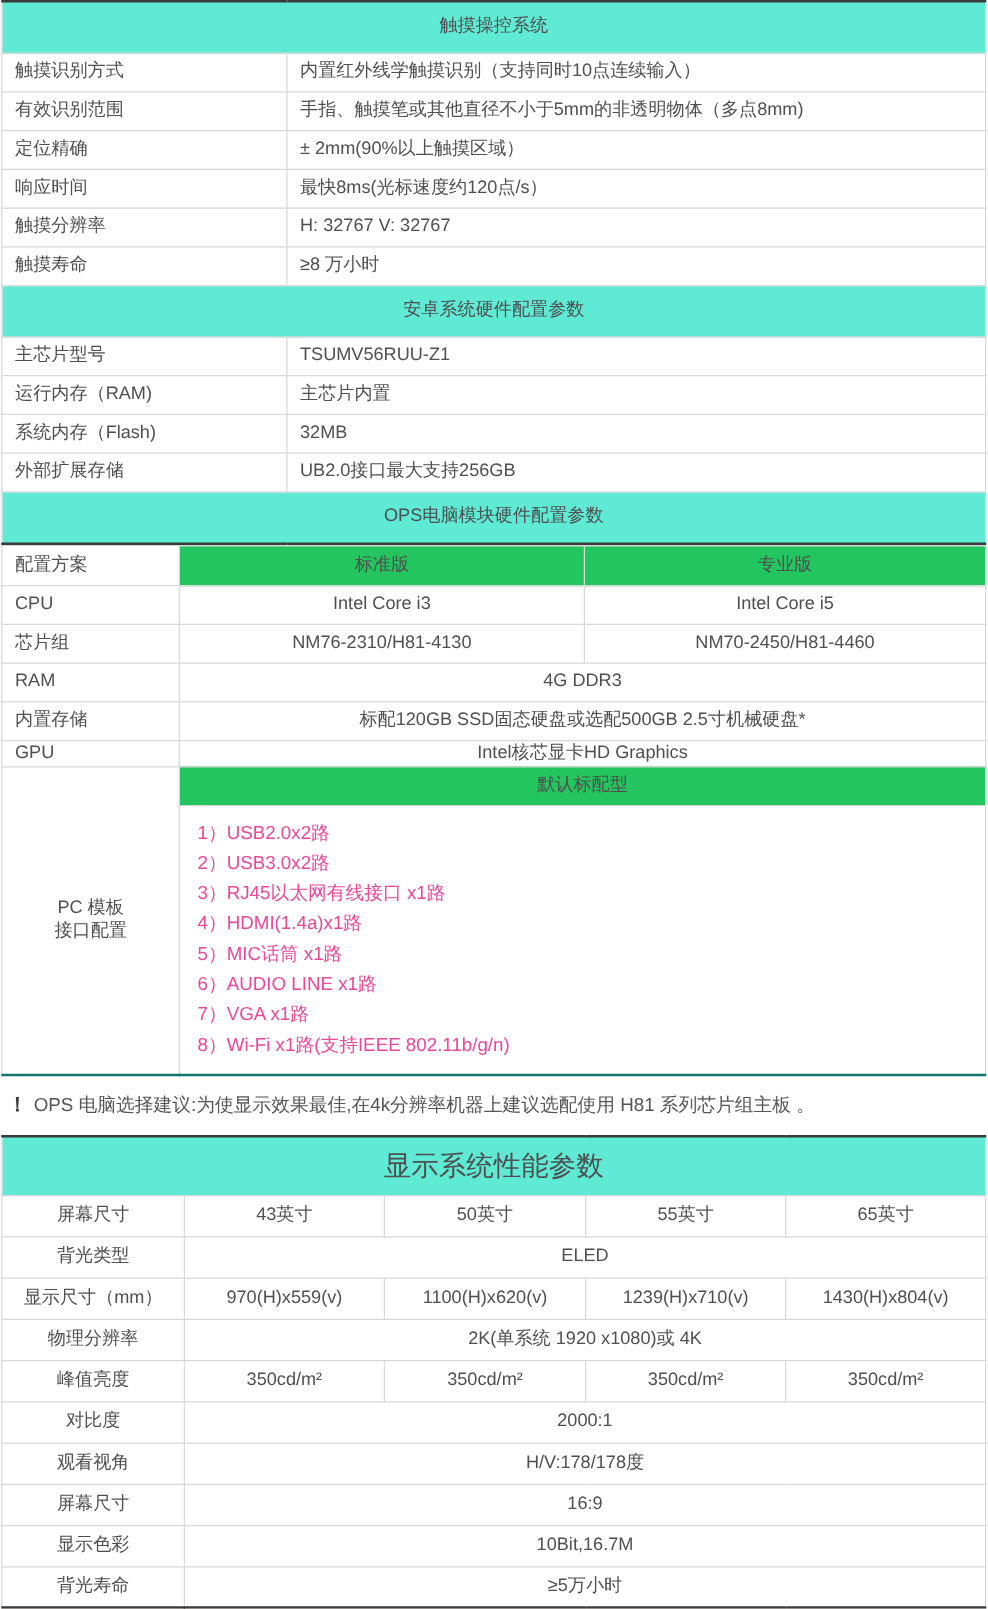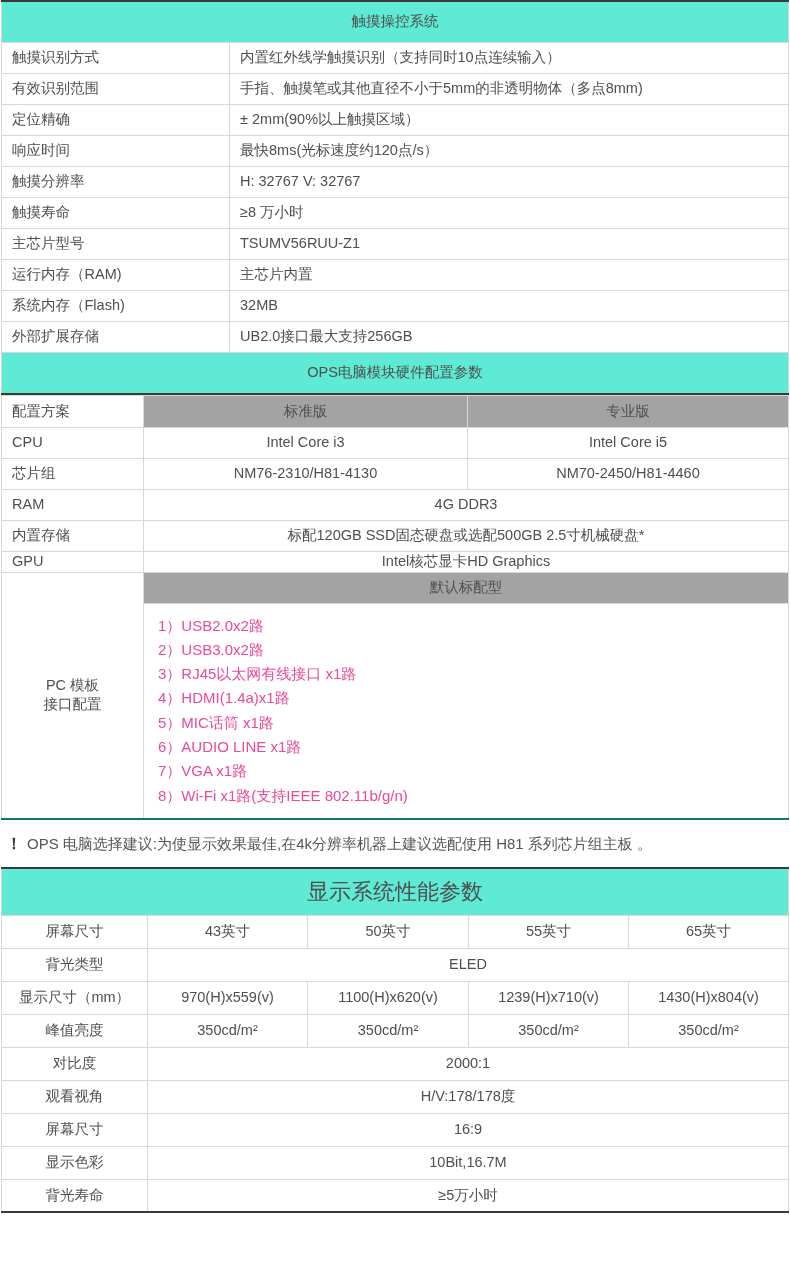--- a/index.html
+++ b/index.html
@@ -37,21 +37,21 @@
     text-align:center;
     font-size:17px;
     color:#3a3a3a;
     height:40px;
     border-left:none;
     border-right:none;
   }
   td.lbl{ color:#4f4f4f; }
   td.val{ color:#4f4f4f; }
   td.ctr{ text-align:center; }
-  td.hdrc{ background:#a3a3a3; text-align:center; }
+  td.hdrc{ background:#22c55e; text-align:center; }
 
   
   .t1 .r{height:31px;}
 
   
   td.pclabel{
     text-align:center;
     font-size:15px;
     line-height:1.9;
     vertical-align:middle;
@@ -114,20 +114,23 @@
       </tr>
       <tr class="r">
         <td class="lbl">触摸分辨率</td>
         <td class="val">H: 32767  V: 32767</td>
       </tr>
       <tr class="r">
         <td class="lbl">触摸寿命</td>
         <td class="val">≥8 万小时</td>
       </tr>
 
+      <tr>
+        <td class="sec" colspan="2">安卓系统硬件配置参数</td>
+      </tr>
       <tr class="r">
         <td class="lbl">主芯片型号</td>
         <td class="val">TSUMV56RUU-Z1</td>
       </tr>
       <tr class="r">
         <td class="lbl">运行内存（RAM)</td>
         <td class="val">主芯片内置</td>
       </tr>
       <tr class="r">
         <td class="lbl">系统内存（Flash)</td>
@@ -231,20 +234,24 @@
         <td class="ctr" colspan="4">ELED</td>
       </tr>
       <tr style="height:33px">
         <td class="ctr" style="padding:0 2px">显示尺寸（mm）</td>
         <td class="ctr" style="padding:0 2px">970(H)x559(v)</td>
         <td class="ctr" style="padding:0 2px">1100(H)x620(v)</td>
         <td class="ctr" style="padding:0 2px">1239(H)x710(v)</td>
         <td class="ctr" style="padding:0 2px">1430(H)x804(v)</td>
       </tr>
       <tr style="height:33px">
+        <td class="ctr">物理分辨率</td>
+        <td class="ctr" colspan="4">2K(单系统 1920 x1080)或 4K</td>
+      </tr>
+      <tr style="height:33px">
         <td class="ctr">峰值亮度</td>
         <td class="ctr">350cd/m²</td>
         <td class="ctr">350cd/m²</td>
         <td class="ctr">350cd/m²</td>
         <td class="ctr">350cd/m²</td>
       </tr>
       <tr style="height:33px">
         <td class="ctr">对比度</td>
         <td class="ctr" colspan="4">2000:1</td>
       </tr>

